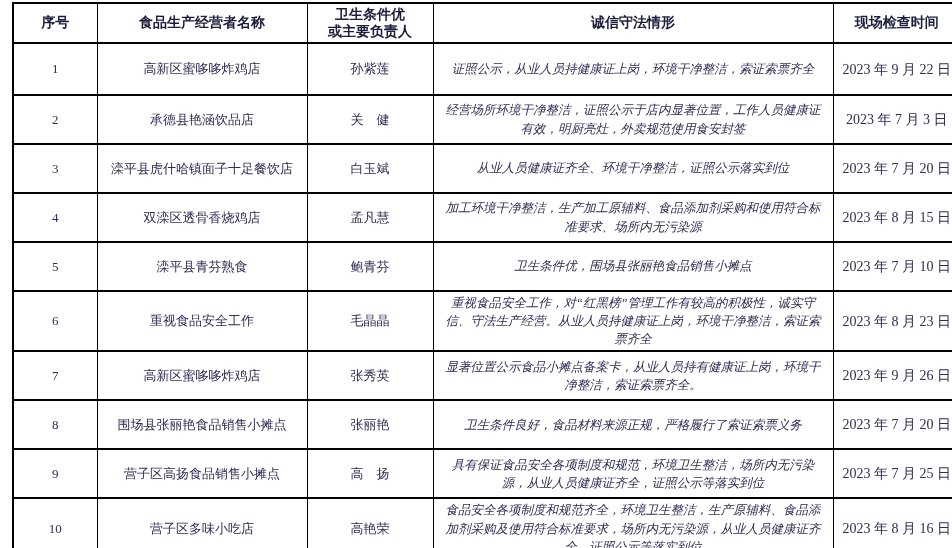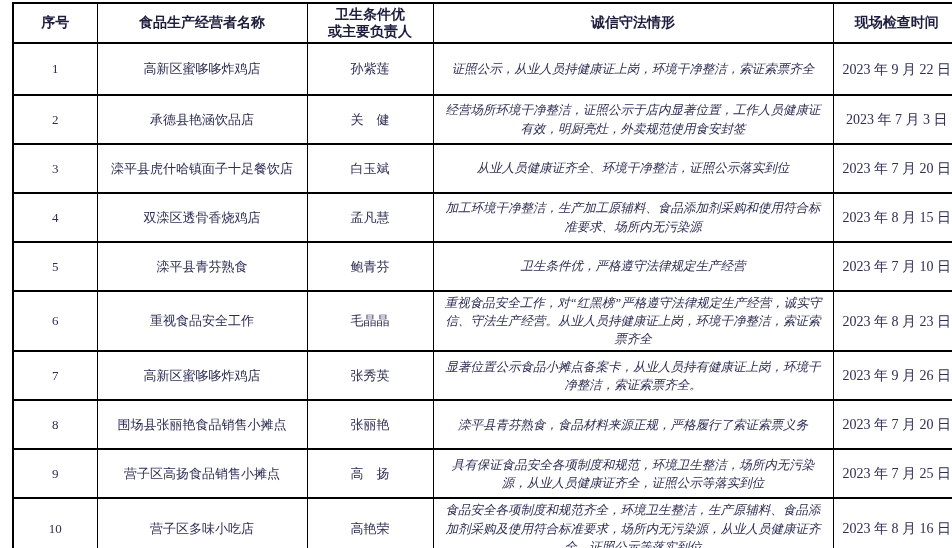--- a/index.html
+++ b/index.html
@@ -112,42 +112,42 @@
           <td class="col-no">4</td>
           <td class="col-name">双滦区透骨香烧鸡店</td>
           <td class="col-representative">孟凡慧</td>
           <td class="col-situation">加工环境干净整洁，生产加工原辅料、食品添加剂采购和使用符合标准要求、场所内无污染源</td>
           <td class="col-date">2023 年 8 月 15 日</td>
         </tr>
         <tr>
           <td class="col-no">5</td>
           <td class="col-name">滦平县青芬熟食</td>
           <td class="col-representative">鲍青芬</td>
-          <td class="col-situation">卫生条件优，严格遵守法律规定生产经营</td>
+          <td class="col-situation">卫生条件优，围场县张丽艳食品销售小摊点</td>
           <td class="col-date">2023 年 7 月 10 日</td>
         </tr>
         <tr>
           <td class="col-no">6</td>
           <td class="col-name">重视食品安全工作</td>
           <td class="col-representative">毛晶晶</td>
-          <td class="col-situation">重视食品安全工作，对“红黑榜”严格遵守法律规定生产经营，诚实守信、守法生产经营。从业人员持健康证上岗，环境干净整洁，索证索票齐全</td>
+          <td class="col-situation">重视食品安全工作，对“红黑榜”管理工作有较高的积极性，诚实守信、守法生产经营。从业人员持健康证上岗，环境干净整洁，索证索票齐全</td>
           <td class="col-date">2023 年 8 月 23 日</td>
         </tr>
         <tr>
           <td class="col-no">7</td>
           <td class="col-name">高新区蜜哆哆炸鸡店</td>
           <td class="col-representative">张秀英</td>
           <td class="col-situation">显著位置公示食品小摊点备案卡，从业人员持有健康证上岗，环境干净整洁，索证索票齐全。</td>
           <td class="col-date">2023 年 9 月 26 日</td>
         </tr>
         <tr>
           <td class="col-no">8</td>
           <td class="col-name">围场县张丽艳食品销售小摊点</td>
           <td class="col-representative">张丽艳</td>
-          <td class="col-situation">滦平县青芬熟食，食品材料来源正规，严格履行了索证索票义务</td>
+          <td class="col-situation">卫生条件良好，食品材料来源正规，严格履行了索证索票义务</td>
           <td class="col-date">2023 年 7 月 20 日</td>
         </tr>
         <tr>
           <td class="col-no">9</td>
           <td class="col-name">营子区高扬食品销售小摊点</td>
           <td class="col-representative">高　扬</td>
           <td class="col-situation">具有保证食品安全各项制度和规范，环境卫生整洁，场所内无污染源，从业人员健康证齐全，证照公示等落实到位</td>
           <td class="col-date">2023 年 7 月 25 日</td>
         </tr>
         <tr>

